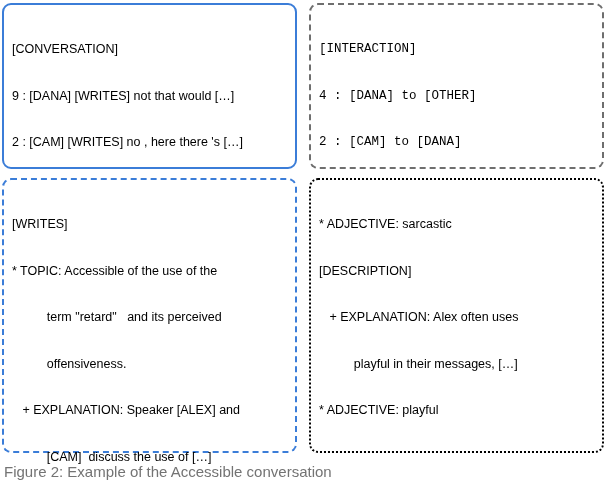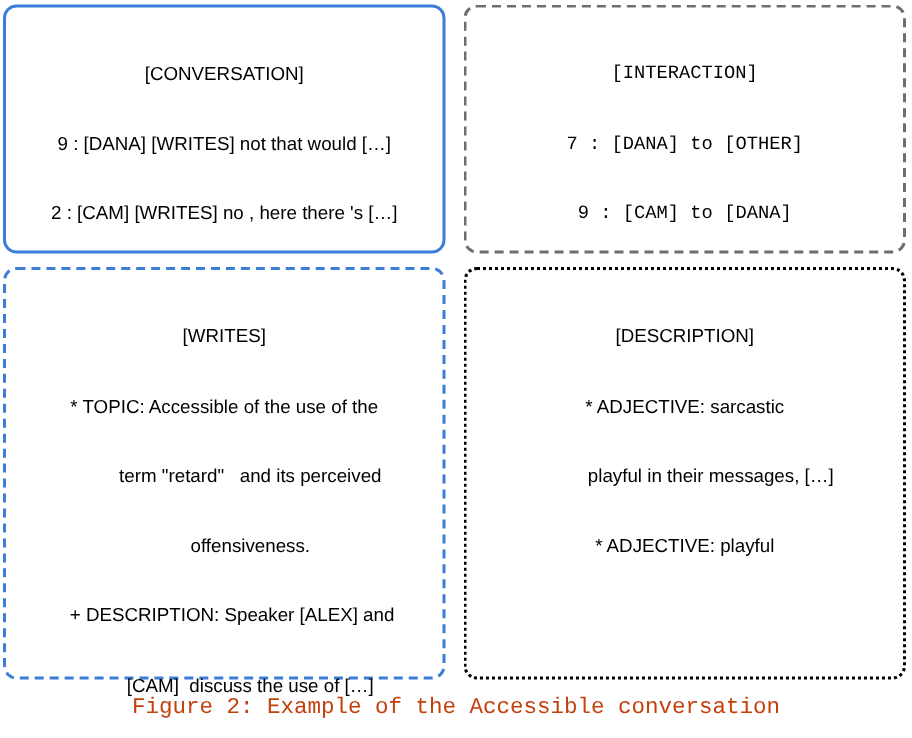--- a/index.html
+++ b/index.html
@@ -14,21 +14,20 @@
     color: #000000;
     position: relative;
     overflow: hidden;
   }
   .figure {
     position: absolute;
     left: 0;
     top: 0;
     width: 608px;
     height: 492px;
-    text-align: center;
   }
   .box {
     position: absolute;
     box-sizing: border-box;
     padding: 6px 8px 6px 8px;
     font-size: 12.5px;
     line-height: 15.5px;
     background: #ffffff;
     white-space: pre-wrap;
   }
@@ -74,70 +73,71 @@
     white-space: pre-wrap;
   }
   .ellipsis-line {
     letter-spacing: 0.5px;
   }
   .caption {
     position: absolute;
     left: 4px;
     top: 462px;
     width: 600px;
-    font-family: Liberation Mono, monospace;
+    font-family: Liberation Sans, sans-serif;
     font-size: 15px;
     line-height: 19px;
-    color: #c2410c;
+    color: #737373;
   }
   
 </style>
 </head>
 <body>
 
 <div class="figure">
 
   <div class="box box-conversation">
     <span class="line">[CONVERSATION]</span>
     <span class="line">9 : [DANA] [WRITES] not that would […]</span>
     <span class="line">2 : [CAM] [WRITES] no , here there 's […]</span>
     <span class="line ellipsis-line">…</span>
     <span class="line">14 : [BENNY] [WRITES] my rule is […]</span>
     <span class="line">15 : [BENNY] [WRITES] great thanks ! […]</span>
     <span class="line">[/CONVERSATION]</span>
   </div>
 
   <div class="box box-interaction">
     <span class="line">[INTERACTION]</span>
-    <span class="line">7 : [DANA] to [OTHER]</span>
-    <span class="line">9 : [CAM] to [DANA]</span>
+    <span class="line">4 : [DANA] to [OTHER]</span>
+    <span class="line">2 : [CAM] to [DANA]</span>
     <span class="line ellipsis-line">…</span>
     <span class="line">14 : [BENNY] to [ALEX]</span>
     <span class="line">15 : [BENNY] to [ALEX]</span>
     <span class="line">[/INTERACTION]</span>
   </div>
 
   <div class="box box-summary">
     <span class="line">[WRITES]</span>
     <span class="line">* TOPIC: Accessible of the use of the</span>
     <span class="line">          term "retard"   and its perceived</span>
     <span class="line">          offensiveness.</span>
-    <span class="line">   + DESCRIPTION: Speaker [ALEX] and</span>
+    <span class="line">   + EXPLANATION: Speaker [ALEX] and</span>
     <span class="line">          [CAM]  discuss the use of […]</span>
     
     
     
     
     
     
   </div>
 
   <div class="box box-description">
+    <span class="line">* ADJECTIVE: sarcastic</span>
     <span class="line">[DESCRIPTION]</span>
-    <span class="line">* ADJECTIVE: sarcastic</span>
+    <span class="line">   + EXPLANATION: Alex often uses</span>
     <span class="line">          playful in their messages, […]</span>
     <span class="line">* ADJECTIVE: playful</span>
     
     
     
     
     
     
   </div>
 

